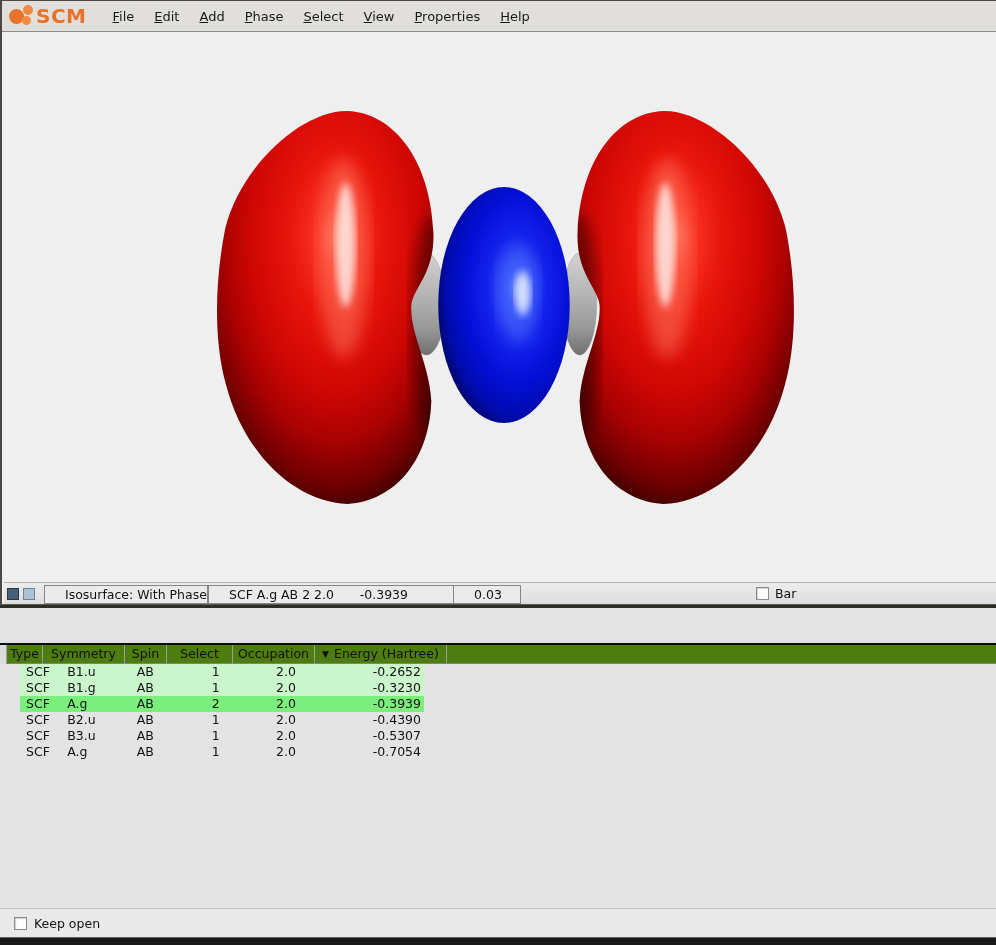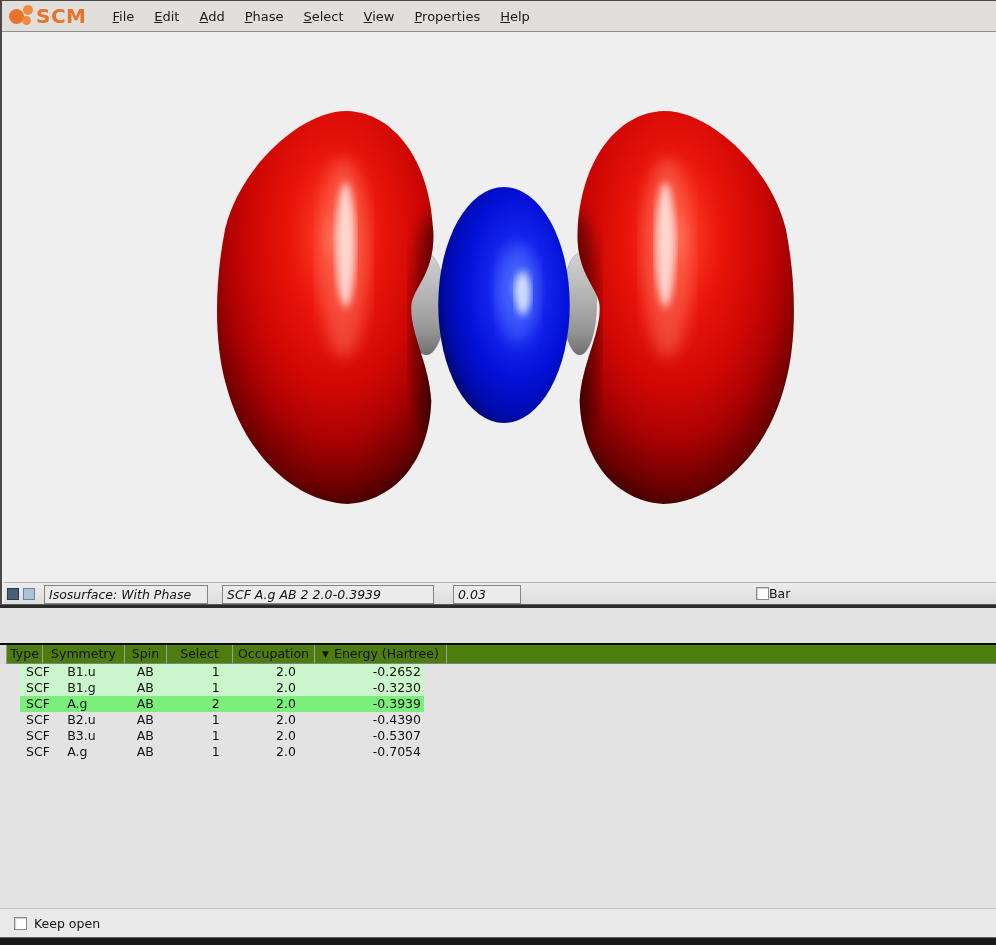--- a/index.html
+++ b/index.html
@@ -38,28 +38,28 @@
   .status-bar {
     position:absolute; top:581px; left:2px; width:992px; height:23px;
     background:linear-gradient(#ececec,#dcdcdc); border-top:1px solid #b5b5b5;
     font-size:12.5px;
   }
   .swatch { position:absolute; top:5px; width:12px; height:12px; border:1px solid #2a3744; }
   .swatch.s1 { left:3px;  background:var(--swatch-dark,#46607a); }
   .swatch.s2 { left:19px; background:var(--swatch-light,#a9c2d4); border-color:#6d829a; }
   .status-field {
     position:absolute; top:2px; height:19px; line-height:17px;
-    background:#ebebeb; border:1px solid #858585; padding:0 4px;
-    white-space:nowrap; overflow:hidden; display:flex;font-style:italic;
+    background:#ebebeb; border:1px solid #858585; padding:0 20px;
+    white-space:nowrap; overflow:hidden; display:flex;
   }
   .status-field.f1 { left:40px;  width:164px; }
-  .status-field.f2 { left:218px; width:212px; }
+  .status-field.f2 { left:204px; width:269px; }
   .status-field.f3 { left:449px; width:68px;  }
   .f2 .val { margin-left:auto; margin-right:48px; }
-  .bar-check { position:absolute; left:752px; top:3px; display:flex; align-items:center; }
+  .bar-check { position:absolute; left:752px; top:3px; display:flex; align-items:center; gap:6px; }
   .checkbox {
     width:13px; height:13px; background:#fdfdfd; border:1px solid #8a8a8a;
     box-shadow:inset 1px 1px 1px rgba(0,0,0,.18); display:inline-block; flex:none;
   }
 
   
   .dialog-gap { position:absolute; top:604px; left:0; width:996px; height:4px;
     background:#2e2b28; border-top:1px solid #47634d; }
   .title-bar {
     position:absolute; top:608px; left:0; width:996px; height:35px;

